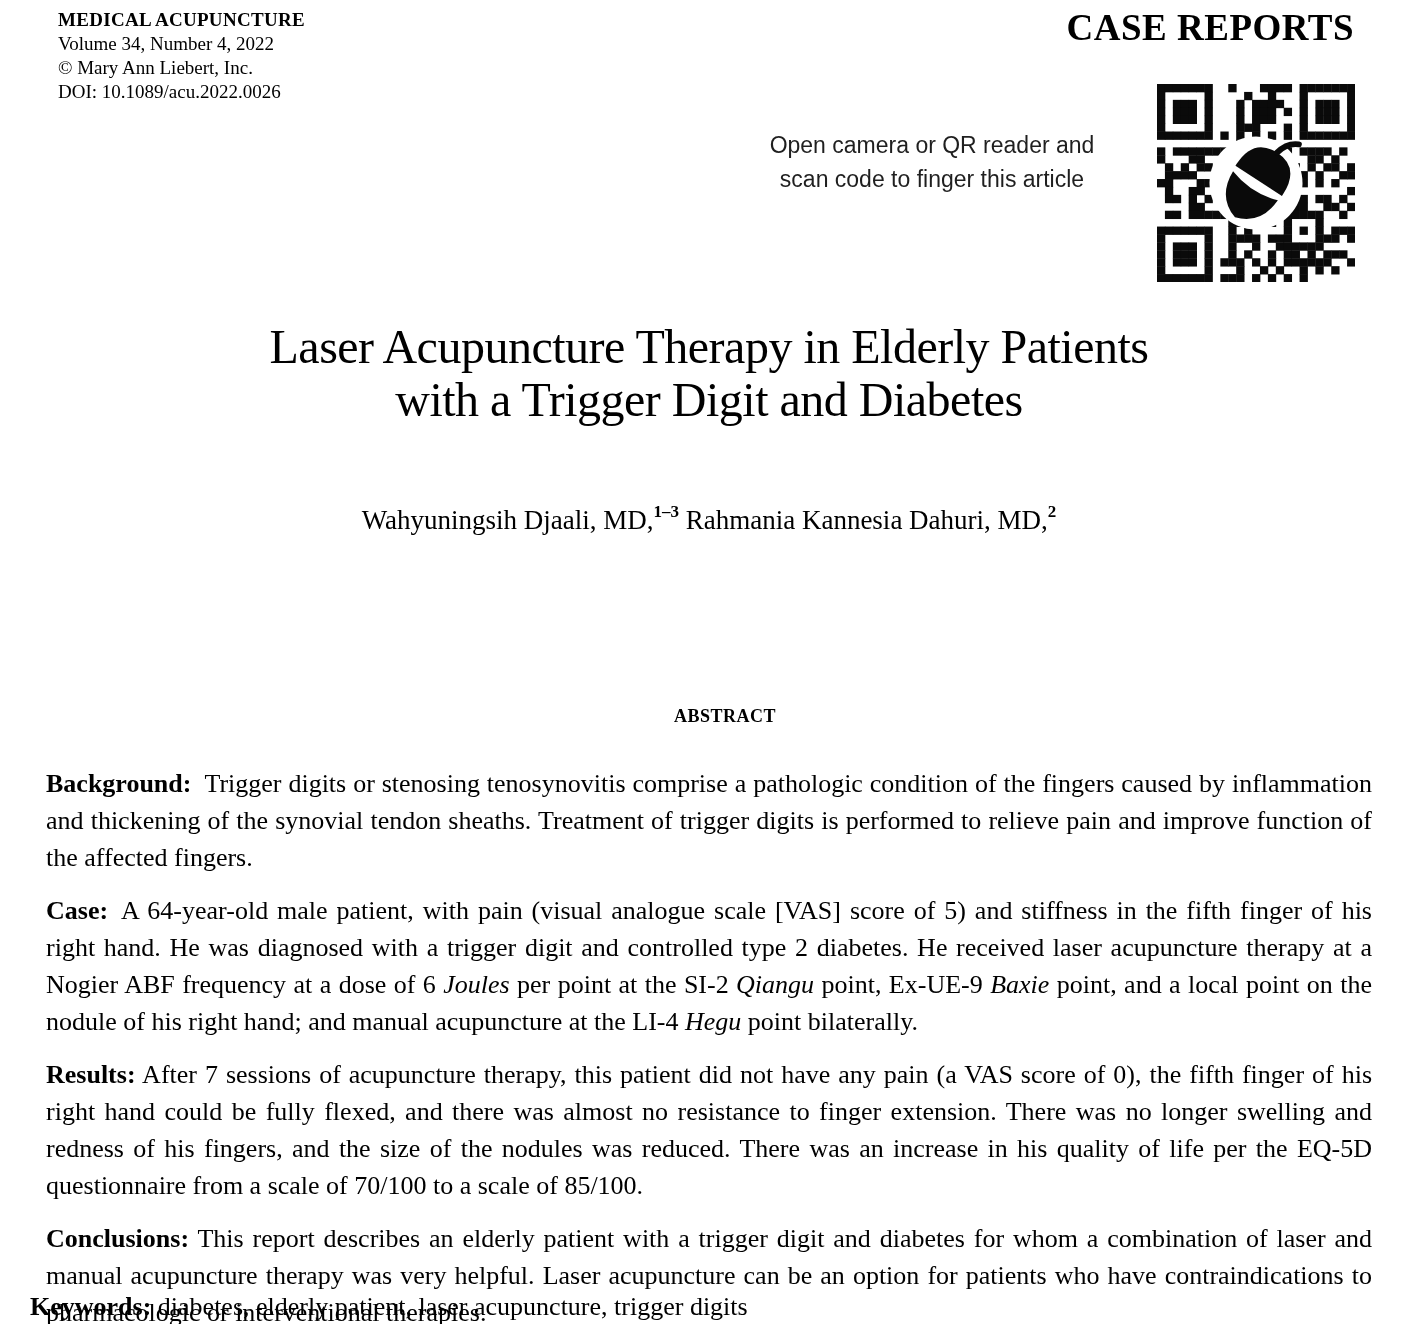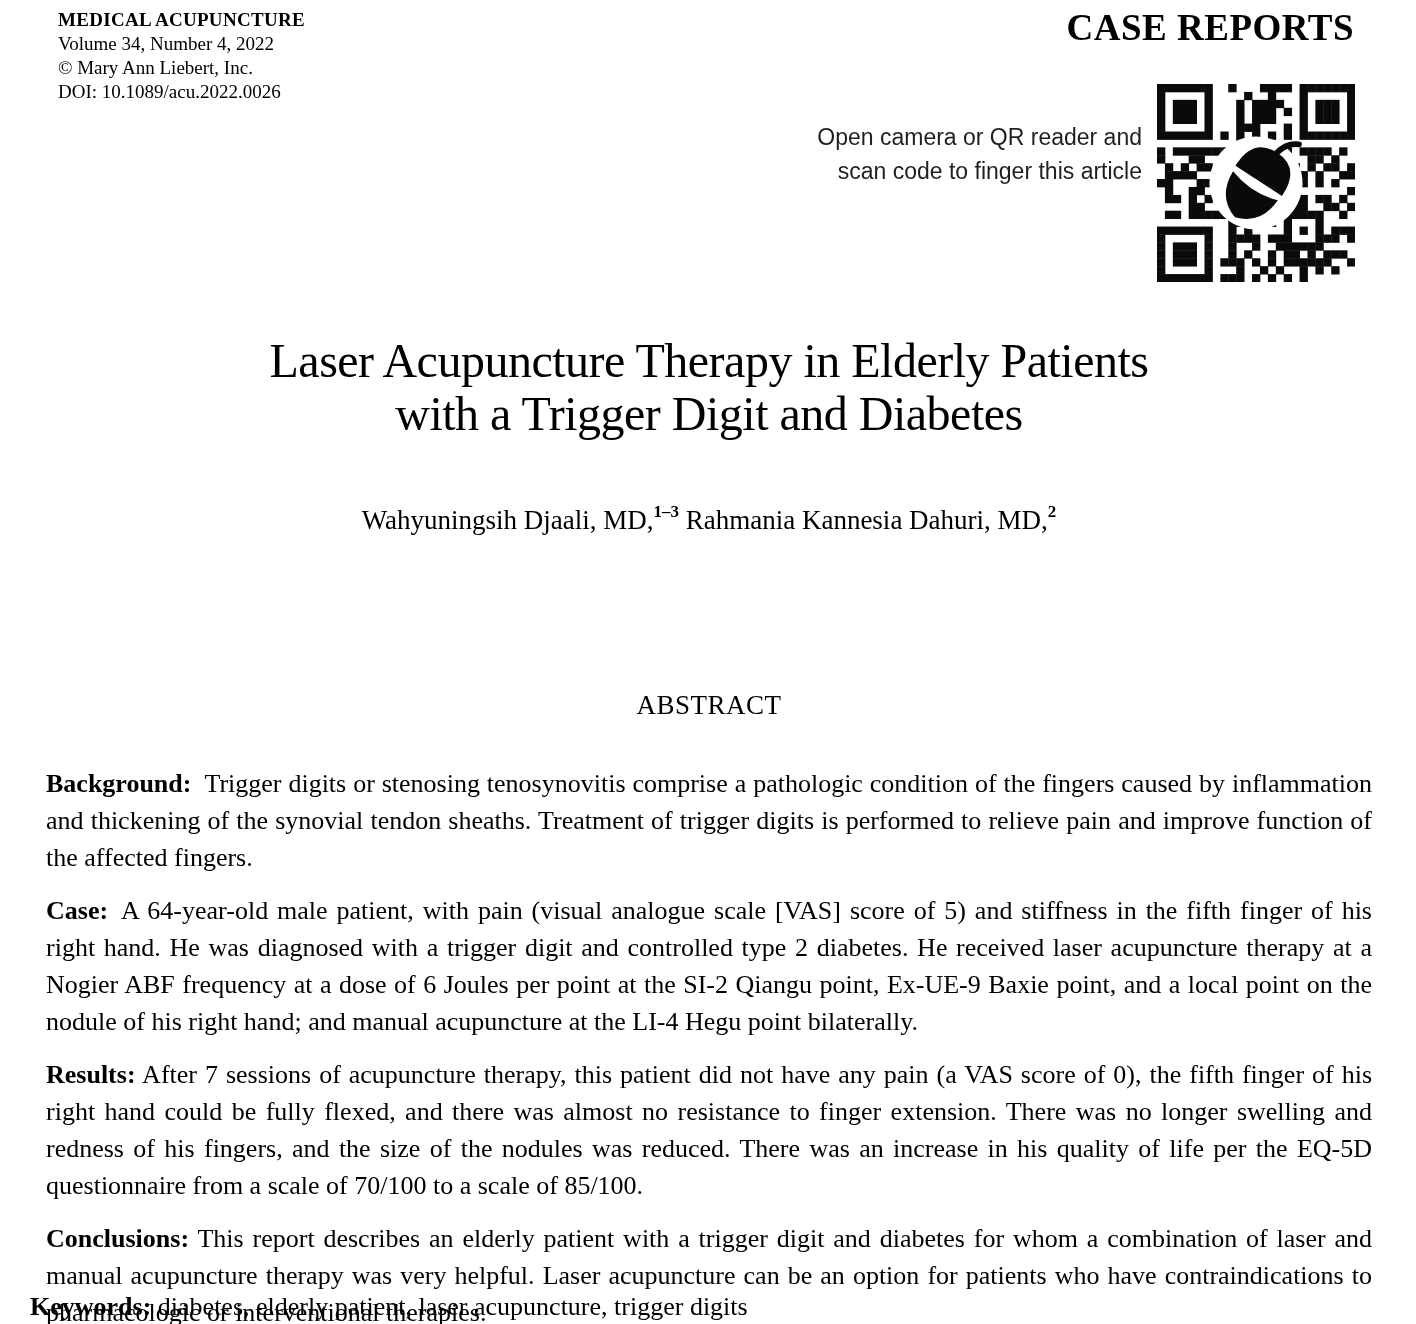--- a/index.html
+++ b/index.html
@@ -19,63 +19,63 @@
 
   
   .case-reports {
     top: 6px; right: 62px;
     font-size: 37px; font-weight: bold; letter-spacing: 0.5px;
     white-space: nowrap;
   }
 
   
   .qr-caption {
-    top: 120px; right: 274px; width: 420px;
-    text-align: right;
+    top: 128px; right: 274px; width: 420px;
+    text-align: center;
     font-family: "Liberation Sans", "DejaVu Sans", sans-serif;
     font-size: 23px; line-height: 34px; color: #1f1f1f;
   }
 
   
   .qr-box { left: 1157px; top: 84px; width: 198px; height: 198px; }
   .qr-box svg { display: block; }
 
   
   .title {
-    left: 30px; top: 334px; width: 1358px;
+    left: 30px; top: 320px; width: 1358px;
     margin: 0; text-align: center; font-weight: normal;
     font-size: 48px; line-height: 53px; letter-spacing: -0.5px;
   }
   .title .tline { display: block; }
 
   
   .authors {
     left: 30px; top: 499px; width: 1358px;
     text-align: center; font-size: 27px; line-height: 42px;
   }
   sup {
     font-size: 17px; line-height: 0;
     position: relative; top: -2px; vertical-align: super;
     letter-spacing: 0;
     font-weight: bold;
   }
 
   
   .abstract-heading {
-    left: 30px; top: 690px; width: 1358px; margin: 0;
-    text-align: center; font-size: 27px; font-weight: normal; letter-spacing: 0.5px;
+    left: 30px; top: 690px; width: 1358px; margin: 16px;
+    text-align: center; font-size: 18px; font-weight: bold; letter-spacing: 0.5px;
   }
   .abstract-body {
     left: 30px; top: 749px; width: 1358px;
     font-size: 26px; line-height: 37px;
     text-align: justify;
   }
   .abstract-body p { margin: 16px; }
   .seg-b { font-weight: bold; }
-  .seg-i { }
+  .seg-i { font-style: italic; }
 
   
   .keywords {
     left: 30px; top: 1288px; width: 1358px; margin: 0;
     font-size: 26px; line-height: 37px;
   }
 </style>
 </head>
 <body>
 

